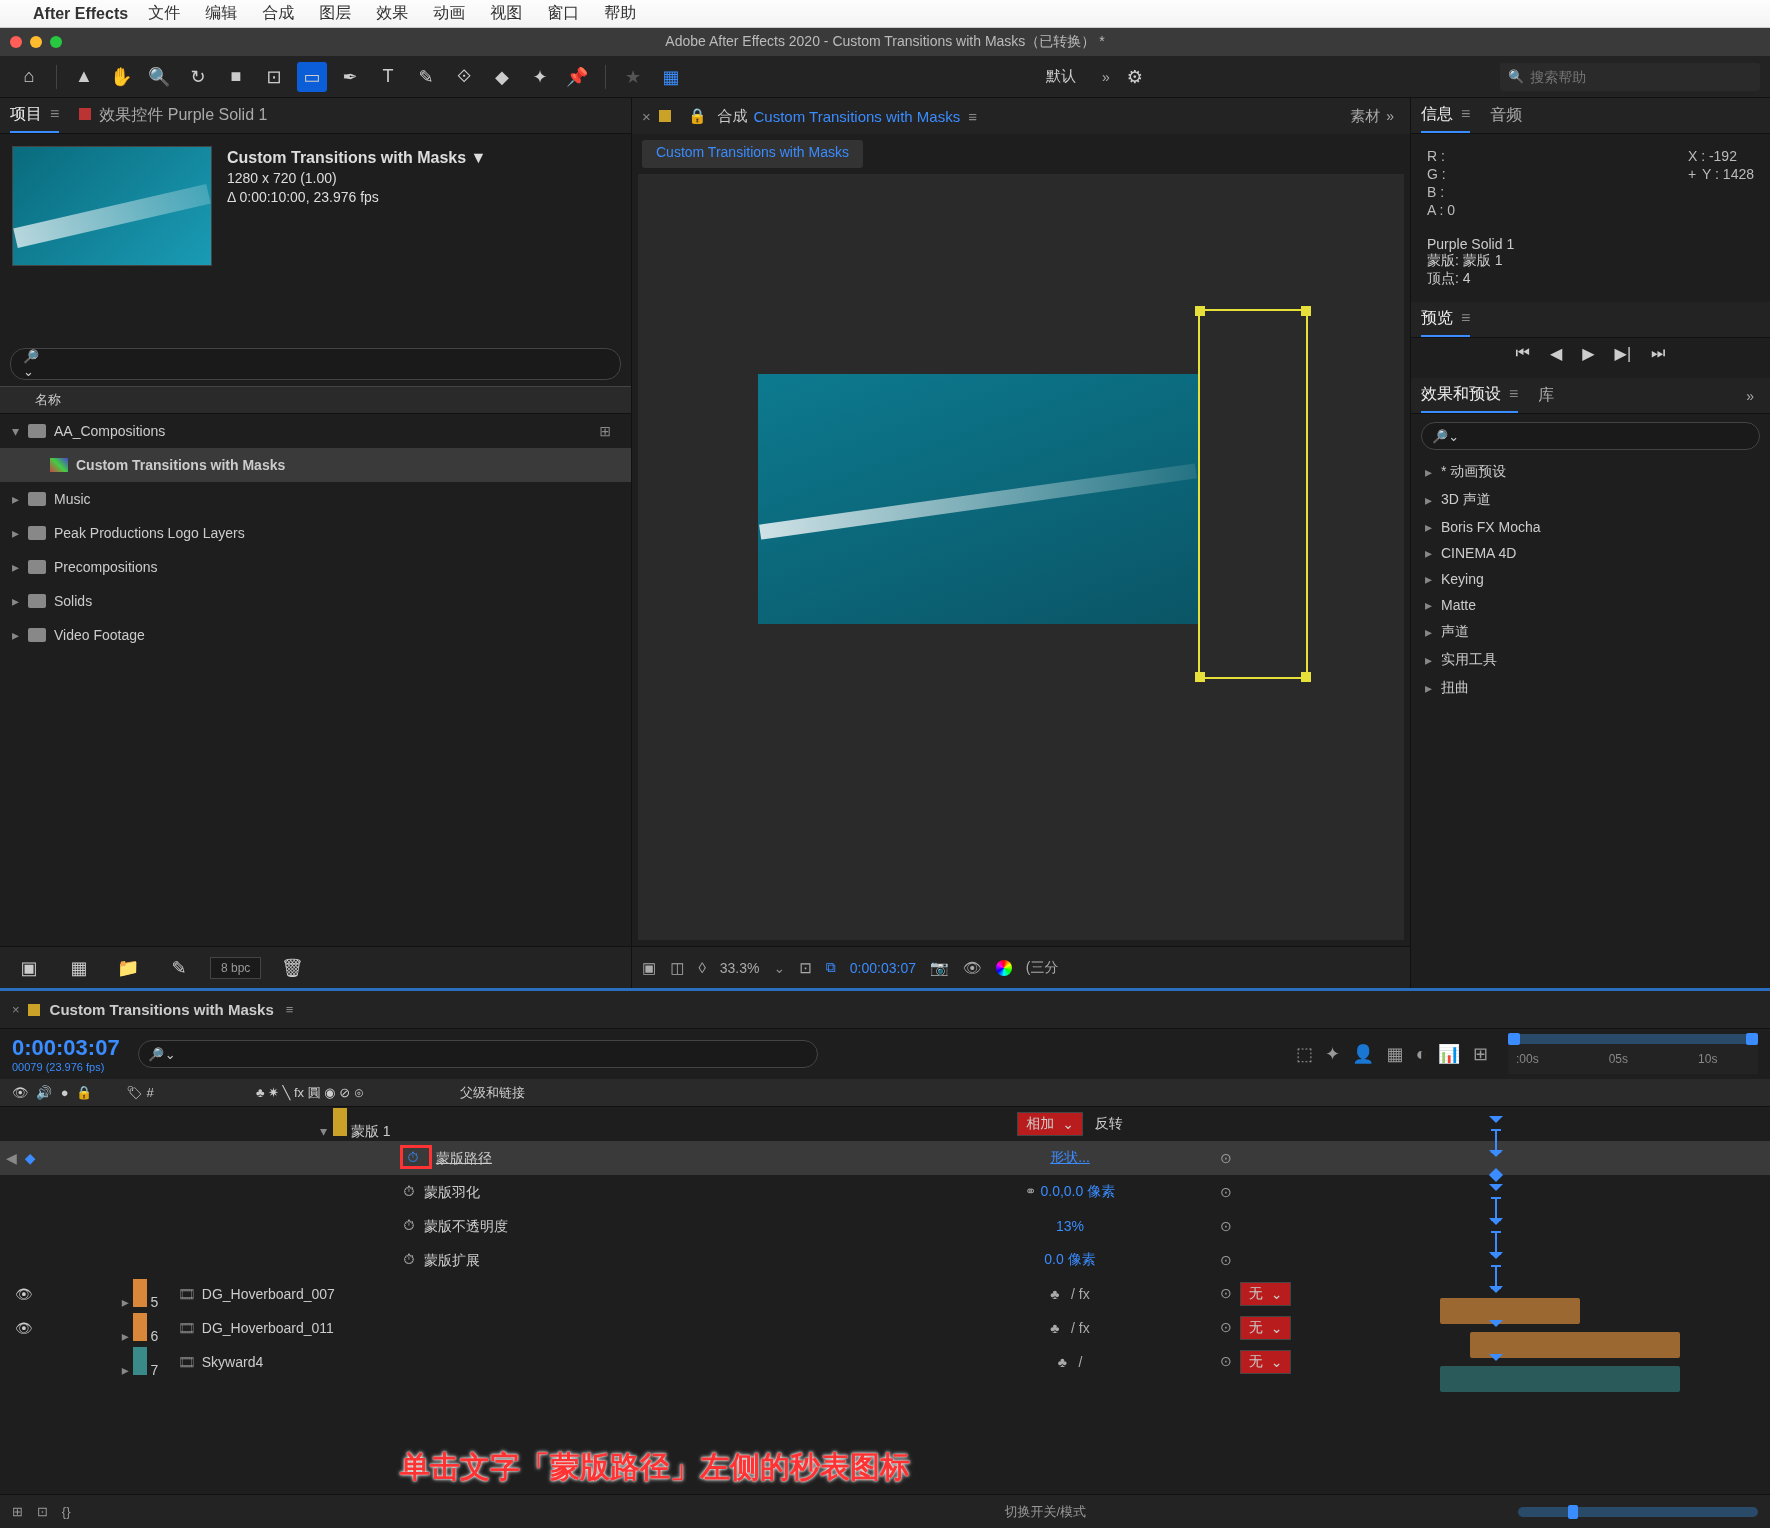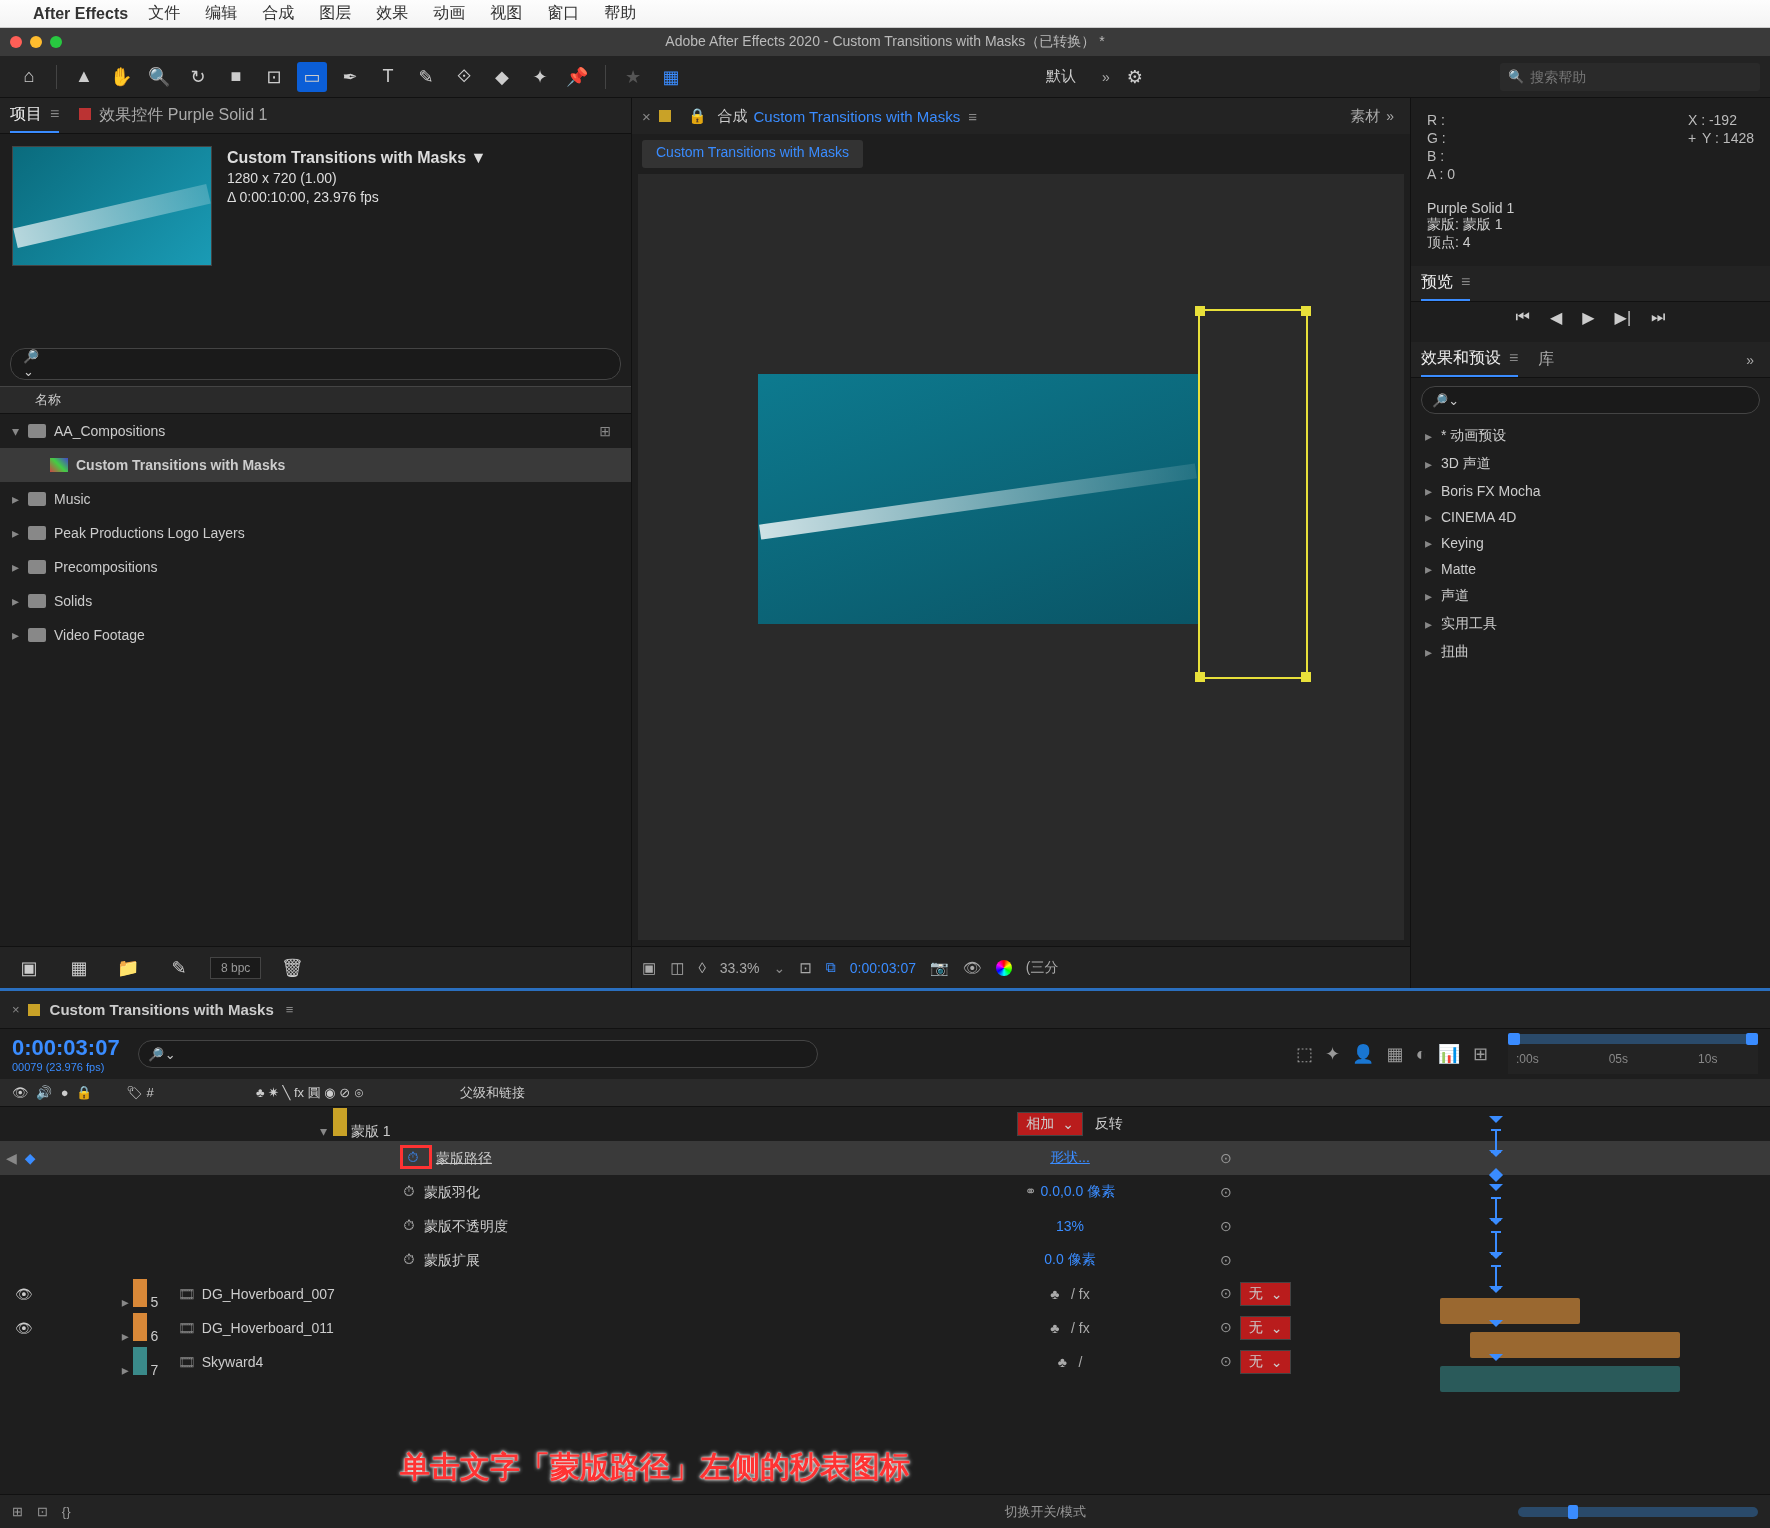--- a/index.html
+++ b/index.html
@@ -308,20 +308,24 @@
       <span class="crop-icon">⧉</span>
       <span class="timecode">0:00:03:07</span>
       <span class="tiny-icon">📷</span>
       <span class="tiny-icon">👁</span>
       <div class="color-icon"></div>
       <span>(三分</span>
     </div>
   </div>
 
   <div class="right-col">
+    <div class="panel-tabs">
+      <span class="panel-tab active"><span>信息</span><span class="hamburger">≡</span></span>
+      <span class="panel-tab">音频</span>
+    </div>
     <div class="info-body">
       <div class="info-row">
         <div class="info-col">
           <div>R :</div>
           <div>G :</div>
           <div>B :</div>
           <div>A :   0</div>
         </div>
         <div class="info-col" style="margin-left:auto">
           <div>X : -192</div>

